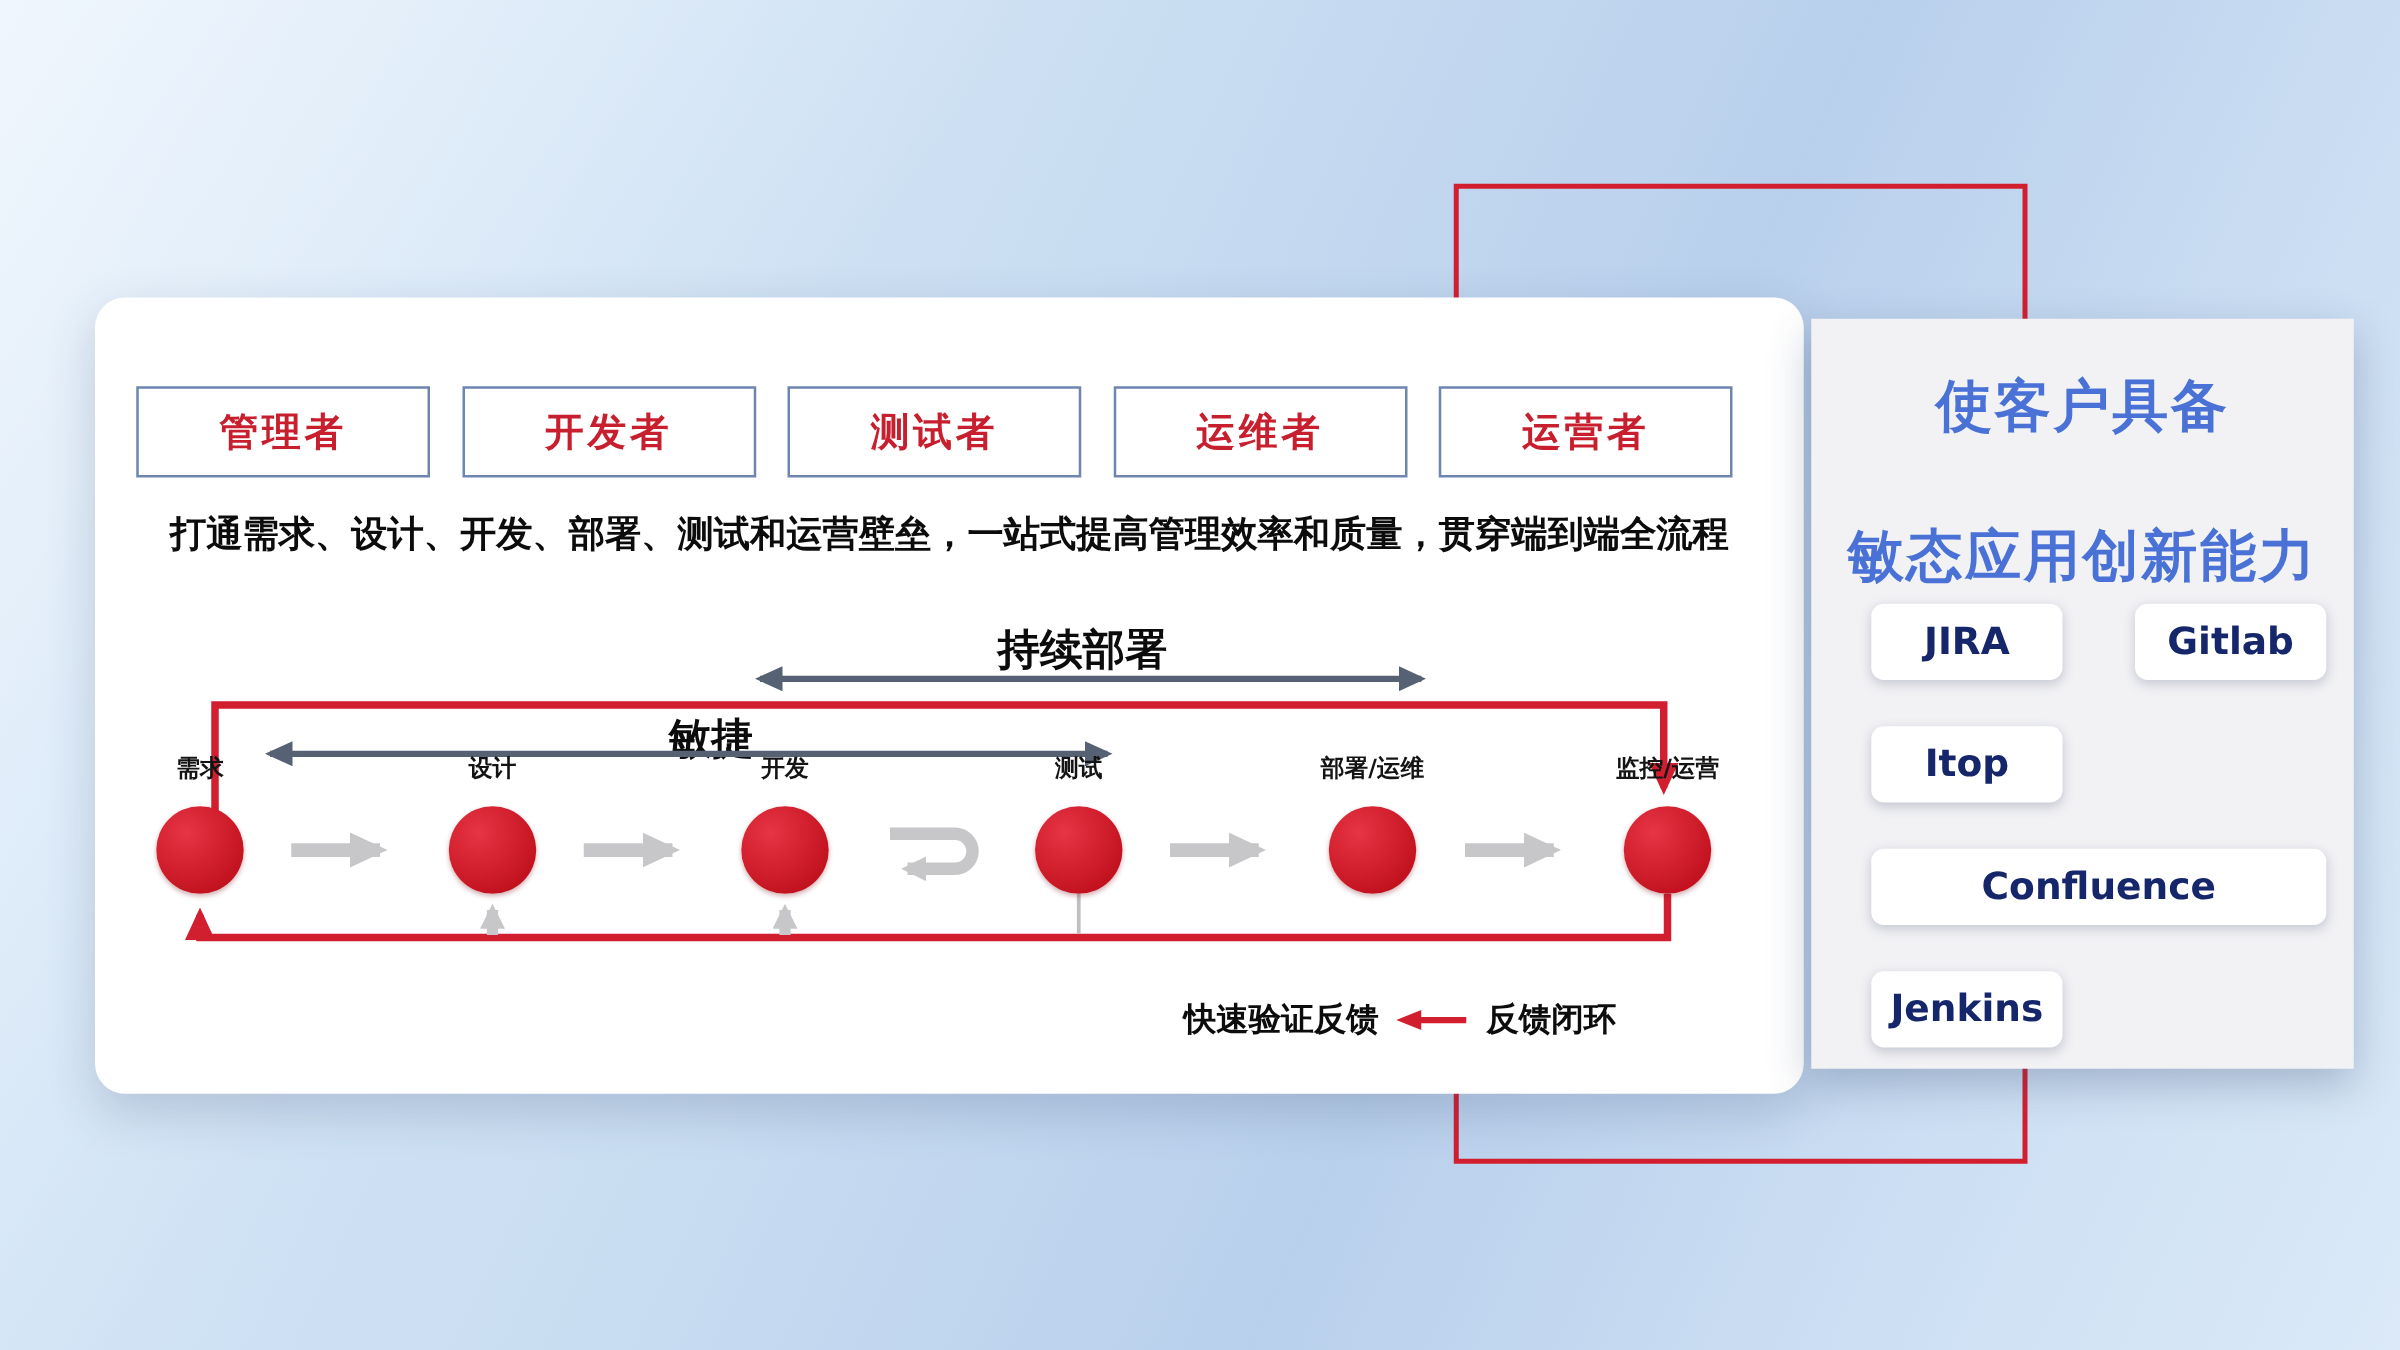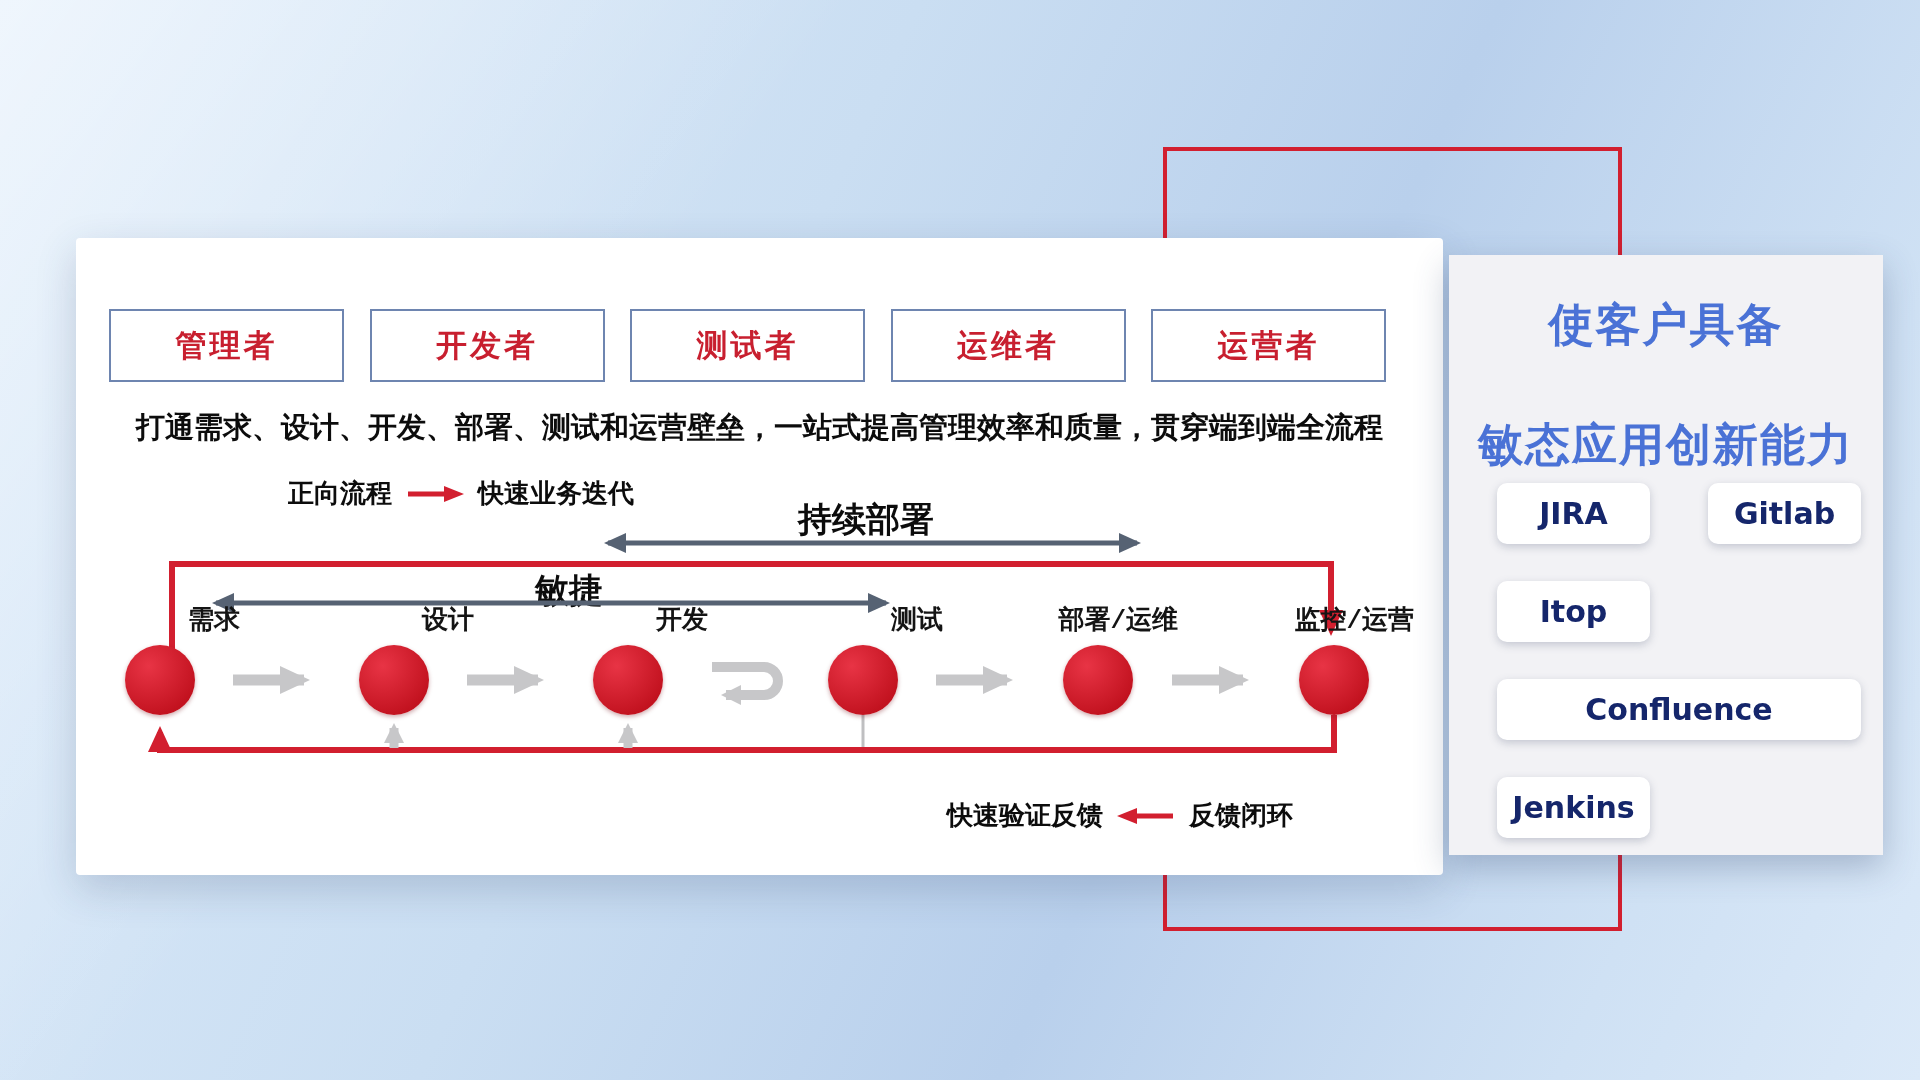--- a/index.html
+++ b/index.html
@@ -13,21 +13,21 @@
     background:
       linear-gradient(125deg, rgba(255,255,255,.55) 0%, rgba(255,255,255,0) 32%),
       linear-gradient(115deg, #dcebfa 0%, #cadef2 38%, #b9d0ec 62%, #cfe1f4 85%, #dbe9f8 100%);
   }
   .red-frame {
     position:absolute; left:1163px; top:147px; width:459px; height:784px;
     border:4px solid #d21f2f; z-index:0;
   }
   .card {
     position:absolute; left:76px; top:238px; width:1367px; height:637px;
-    background:#ffffff; border-radius:4px;
+    background:#ffffff; border-radius:24px;
     box-shadow:0 14px 40px rgba(40,60,100,.20); z-index:1;
   }
   .roles { position:absolute; left:33px; top:71px; width:1277px; display:flex; justify-content:space-between; }
   .role-box {
     width:235px; height:73px; background:#fff;
     border:2px solid #6e85b0;
     display:flex; align-items:center; justify-content:center;
   }
   .role-box span { color:#c81f2f; font-weight:bold; font-size:31px; letter-spacing:3px; }
   .subtitle {
@@ -45,22 +45,22 @@
   .span-agile { left:443px; top:330px; width:100px; }
   .flow-svg { position:absolute; left:0; top:0; }
   .node {
     position:absolute; top:407px; width:70px; height:70px; border-radius:50%;
     background:radial-gradient(circle at 34% 30%, #e83445, #c2121f 75%);
     box-shadow:0 2px 4px rgba(120,20,30,.35);
   }
   .node-1 { left:49px; }  .node-2 { left:283px; } .node-3 { left:517px; }
   .node-4 { left:752px; } .node-5 { left:987px; } .node-6 { left:1223px; }
   .stage-label {
-    position:absolute; top:364px; width:160px; text-align:right;
-    font-size:26px; font-weight:bold; color:#141414;font-family:Liberation Mono, monospace;
+    position:absolute; top:364px; width:160px; text-align:center;
+    font-size:19px; font-weight:bold; color:#141414;
   }
   .sl-1 { left:4px; }   .sl-2 { left:238px; } .sl-3 { left:472px; }
   .sl-4 { left:707px; } .sl-5 { left:942px; } .sl-6 { left:1178px; }
   .panel {
     position:absolute; left:1449px; top:255px; width:434px; height:600px;
     background:#f2f2f5; box-shadow:0 12px 32px rgba(50,70,110,.30); z-index:2;
   }
   .panel-title {
     position:absolute; top:40px; left:0; width:100%;
     display:flex; flex-direction:column; gap:60px; text-align:center;
@@ -100,28 +100,20 @@
       <div class="role-box">
           <span>运维者</span>
         </div>
       <div class="role-box">
           <span>运营者</span>
         </div>
     </div>
 
     <div class="subtitle">打通需求、设计、开发、部署、测试和运营壁垒，一站式提高管理效率和质量，贯穿端到端全流程</div>
 
-    <div class="legend legend-forward">
-      <span>正向流程</span>
-      <svg width="58" height="16">
-        <line x1="2" y1="8" x2="40" y2="8" stroke="#d21f2f" stroke-width="5"></line>
-        <polygon points="38,0 58,8 38,16" fill="#d21f2f"></polygon>
-      </svg>
-      <span>快速业务迭代</span>
-    </div>
 
     <div class="span-label span-cd">持续部署</div>
     <div class="span-label span-agile">敏捷</div>
 
     <svg class="flow-svg" width="1367" height="637" viewBox="0 0 1367 637">
       <defs>
         <marker id="mRed" markerUnits="userSpaceOnUse" markerWidth="26" markerHeight="24" refX="20" refY="12" orient="auto">
           <path d="M0,0 L26,12 L0,24 Z" fill="#d21f2f"></path>
         </marker>
         <marker id="mGray" markerUnits="userSpaceOnUse" markerWidth="30" markerHeight="28" refX="24" refY="14" orient="auto">

